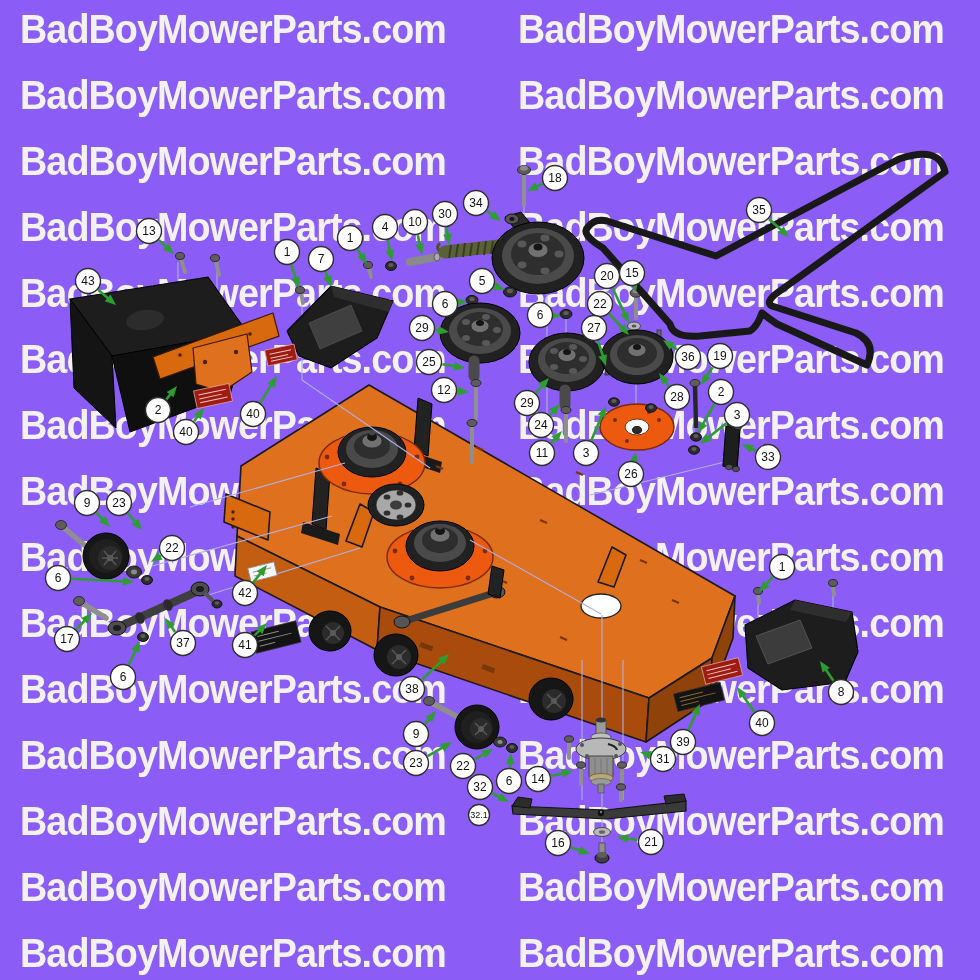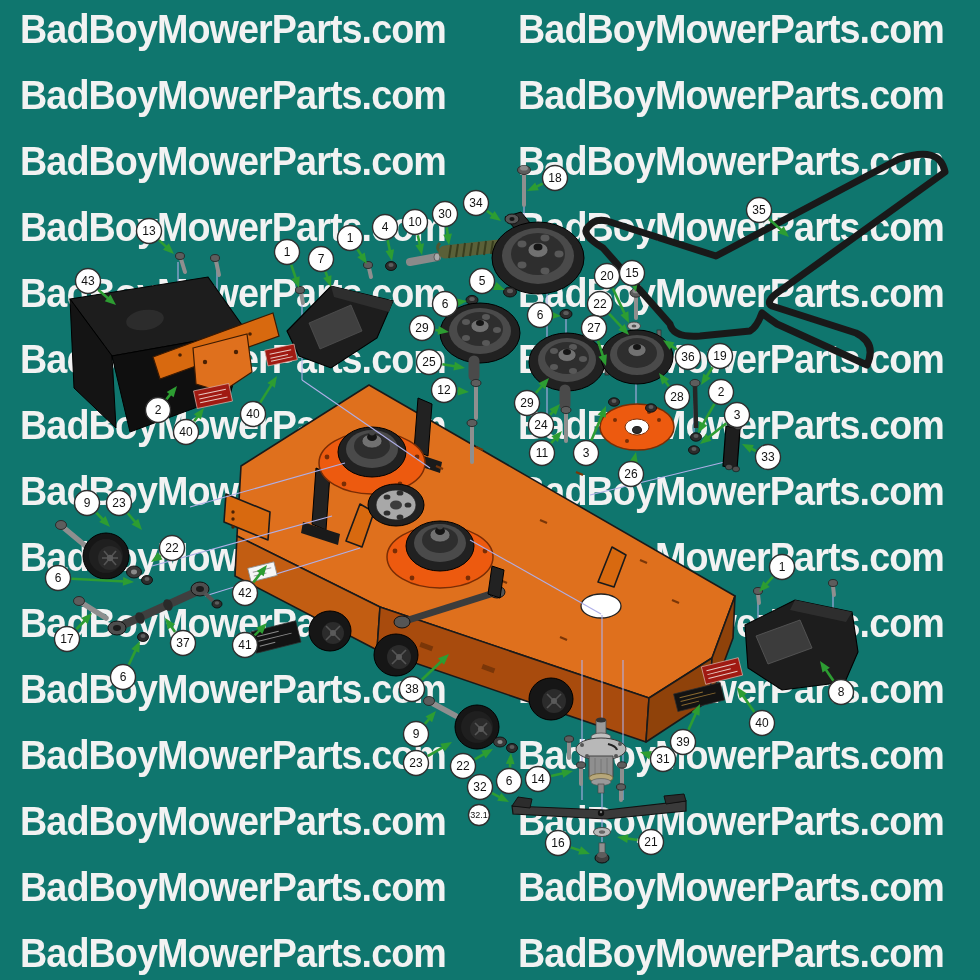--- a/index.html
+++ b/index.html
@@ -1,16 +1,16 @@
 <!DOCTYPE html>
 <html style="--deck-top: #DF701D; --deck-side: #C25D12; --deck-front: #A84B0D; --deck-right: #8F420A; --cover-orange: #ED5A0F; --accent-orange: #D8690F; --arrow-green: #2D9D32; --leader-purple: #AFAFE8; --belt-black: #191919; --decal-red: #A01A12; --watermark-gray: #F2F2F2;"><head>
 <meta charset="utf-8">
 <style>
   html,body{margin:0;padding:0;background:#fff;}
-  #stage{position:relative;width:980px;height:980px;overflow:hidden;background:#0f766e;
+  #stage{position:relative;width:980px;height:980px;overflow:hidden;background:#8b5cf6;
          font-family:"Liberation Sans",sans-serif;}
   
   #watermark{position:absolute;inset:0;overflow:hidden;z-index:1;}
   .wm{position:absolute;white-space:nowrap;font-weight:bold;font-size:41px;
       letter-spacing:-1px;color:var(--watermark-gray,#F2F2F2);
       transform:scaleX(.92);transform-origin:left top;}
   
   #title{position:absolute;top:18px;left:0;width:100%;text-align:center;z-index:6;}
   #title span{display:inline-block;margin-left:52px;font-weight:bold;font-size:31px;
       letter-spacing:-.5px;color:#000;transform:scaleX(.9);}

